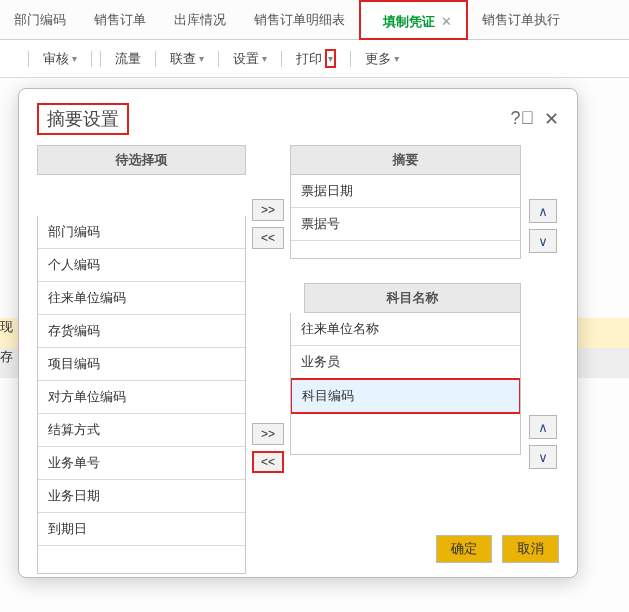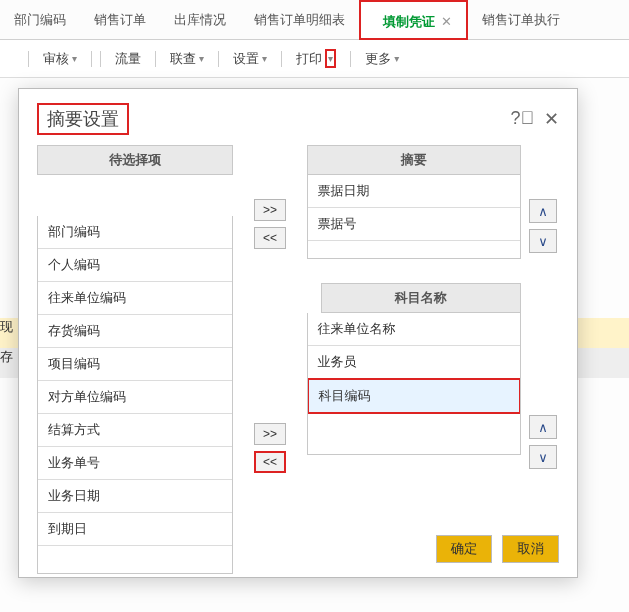--- a/index.html
+++ b/index.html
@@ -15,26 +15,26 @@
 .tool-item { padding: 0 10px; color: #444; cursor: pointer; display: flex; align-items: center; height: 100%; }
 .caret { margin-left: 3px; font-size: 10px; color: #888; }
 .tool-sep { width: 1px; height: 16px; background: #ccc; margin: 0 4px; }
 .caret.hl { border: 2px solid #d22; padding: 2px 1px; }
 
 .bg-layer { position: absolute; left: 0; top: 78px; right: 0; bottom: 0; background: #fdfdfd; }
 .bg-row { position: absolute; height: 30px; left: 0; right: 0; }
 .bg-row.h1 { top: 240px; background: #fff3c9; }
 .bg-row.h2 { top: 270px; background: #eee; }
 
-.dialog { position: absolute; left: 18px; top: 88px; width: 560px; height: 490px; background: #fff; border: 1px solid #bbb; border-radius: 0; box-shadow: 0 4px 20px rgba(0,0,0,.2); padding: 14px 18px; }
+.dialog { position: absolute; left: 18px; top: 88px; width: 560px; height: 490px; background: #fff; border: 1px solid #bbb; border-radius: 8px; box-shadow: 0 4px 20px rgba(0,0,0,.2); padding: 14px 18px; }
 .dlg-head { display: flex; align-items: center; justify-content: space-between; margin-bottom: 10px; }
 .dlg-title { font-size: 18px; color: #444; border: 2px solid #d22; padding: 2px 8px; }
 .dlg-icons { display: flex; gap: 10px; color: #666; font-size: 18px; }
 
-.cols { display: flex; gap: 16px; }
+.cols { display: flex; gap: 0; }
 .col-left { width: 210px; }
 .col-mid { width: 44px; display: flex; flex-direction: column; align-items: center; }
 .col-right { width: 270px; }
 
 .panel-head { background: #e9e9e9; border: 1px solid #c8c8c8; text-align: center; padding: 5px 0; font-weight: bold; color: #555; }
 .list-box { border: 1px solid #c8c8c8; border-top: none; }
 .list-item { border-bottom: 1px solid #dcdcdc; padding: 7px 10px; cursor: pointer; background: #fff; }
 .list-box.tall { height: 358px; margin-top: 41px; }
 .list-box.short { height: 84px; overflow: hidden; }
 .list-box.mid { height: 142px; overflow-y: scroll; overflow-x: scroll; position: relative; }

